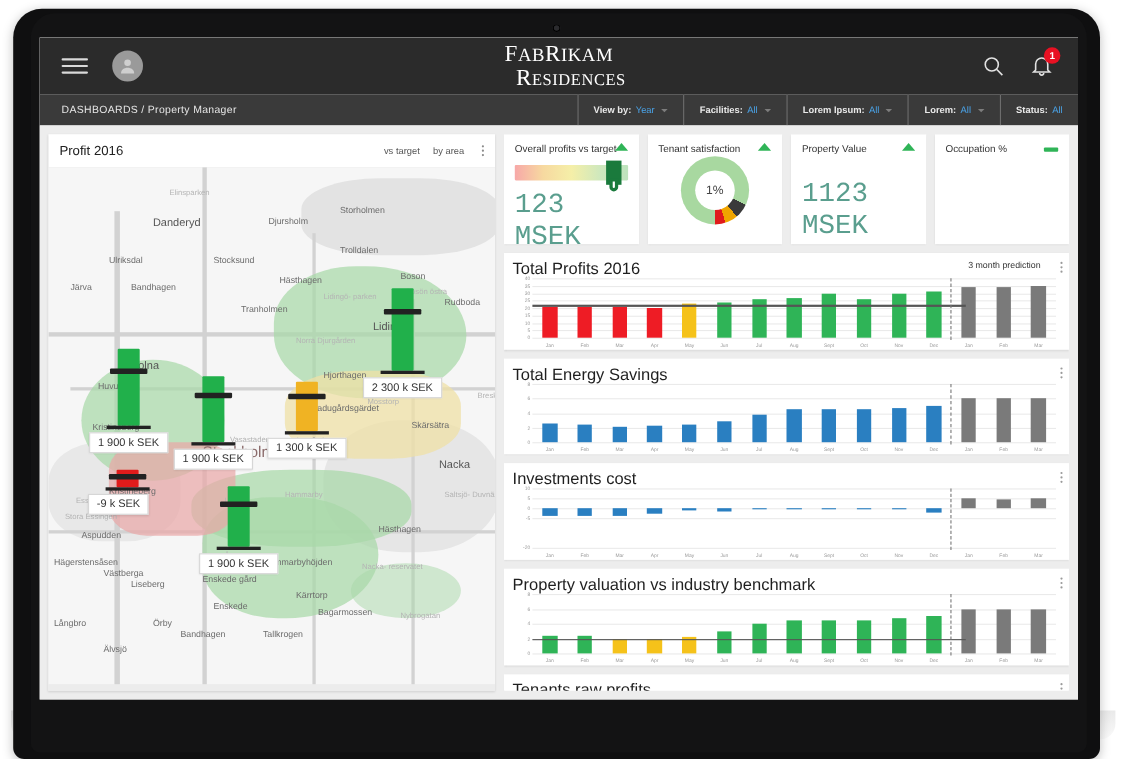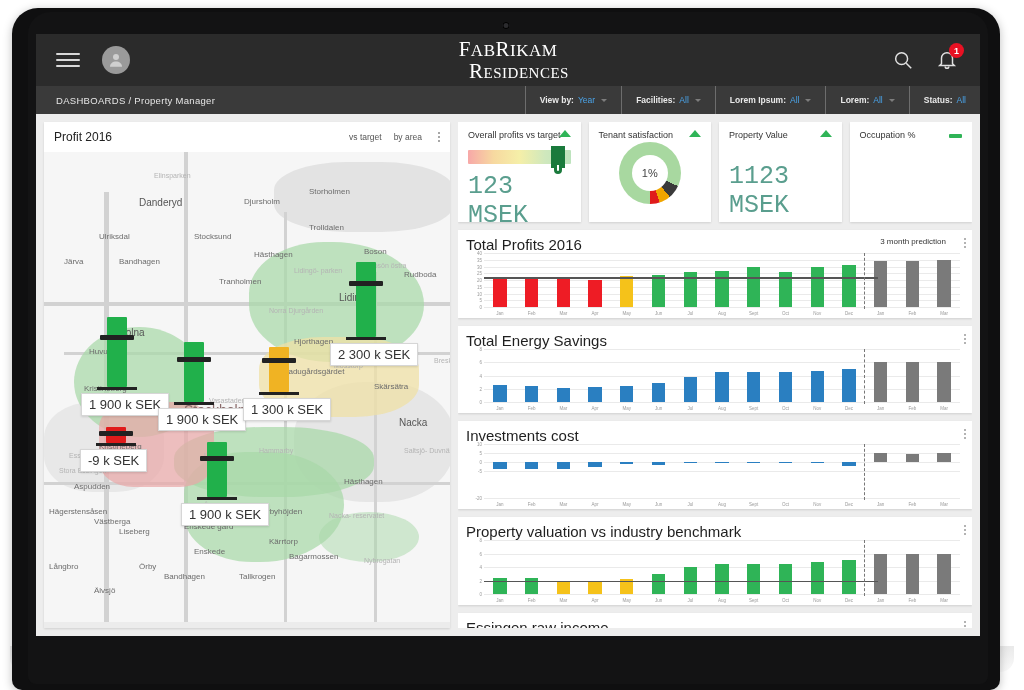--- a/index.html
+++ b/index.html
@@ -112,21 +112,21 @@
   .greenzone { position:absolute; background:#a8d8a8; opacity:.72; }
   .redzone { position:absolute; background:#e9a8a8; opacity:.72; }
   .yellowzone { position:absolute; background:#efe0a6; opacity:.75; }
   .road { position:absolute; background:#d2d2d2; }
   .marker { position:absolute; }
   .mbar { width:20px; border-radius:1px; }
   .mcap { height:5px; background:#222; border-radius:1px; position:absolute; width:34px; left:-7px;}
   .mfoot { height:3px; background:#222; width:40px; left:-10px; position:absolute; }
   .mtag {
     position:absolute; background:#fff; border:1px solid #d6d6d6;
-    font-size:13px; color:#333; padding:3px 7px; white-space:nowrap;
+    font-size:10px; color:#333; padding:3px 7px; white-space:nowrap;
     box-shadow:0 1px 2px rgba(0,0,0,.12);
   }
 
   
   .rightcol { flex:1; display:flex; flex-direction:column; gap:8px; overflow:hidden;}
   .kpirow { display:flex; gap:8px; height:100px; }
   .kpi { flex:1; background:#fff; position:relative; padding:8px 10px; box-shadow:0 1px 2px rgba(0,0,0,.12); }
   .kpi-title { font-size:9px; color:#333; }
   .trend { position:absolute; right:10px; top:8px; }
   .tri-up { width:0;height:0;border-left:6px solid transparent;border-right:6px solid transparent;border-bottom:7px solid #2fb457; }
@@ -626,21 +626,21 @@
                     <div class="xlab" style="left: 63.3333%;">Oct</div>
                     <div class="xlab" style="left: 70%;">Nov</div>
                     <div class="xlab" style="left: 76.6667%;">Dec</div>
                     <div class="xlab" style="left: 83.3333%;">Jan</div>
                     <div class="xlab" style="left: 90%;">Feb</div>
                     <div class="xlab" style="left: 96.6667%;">Mar</div>
                   </div>
                 </div>
               </div>
               <div class="chartcard" style="height: 90px; margin-bottom: 8px;">
-                <div class="chart-title">Essingen raw income</div>
+                <div class="chart-title">Tenants raw profits</div>
                 <div class="chart-kebab">
                   <i></i>
                   <i></i>
                 </div>
               </div>
             </div>
         </div>
 
       </div>
     </div>

